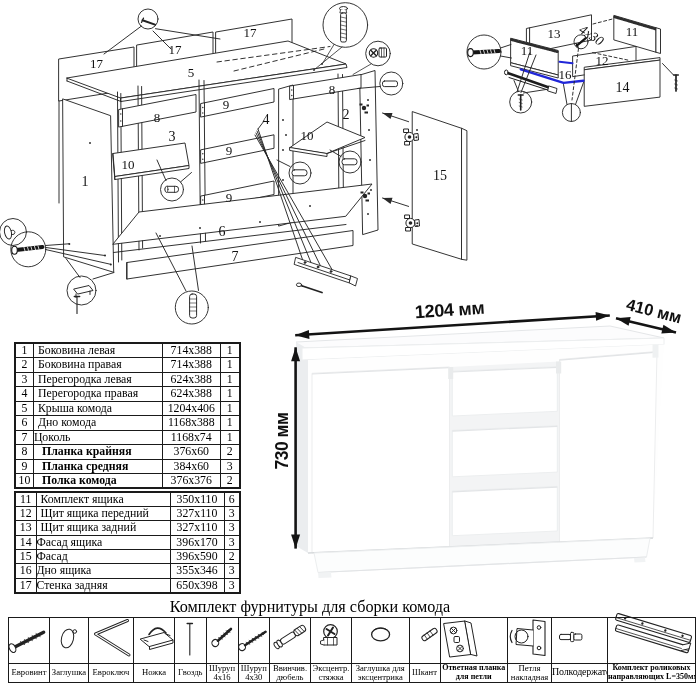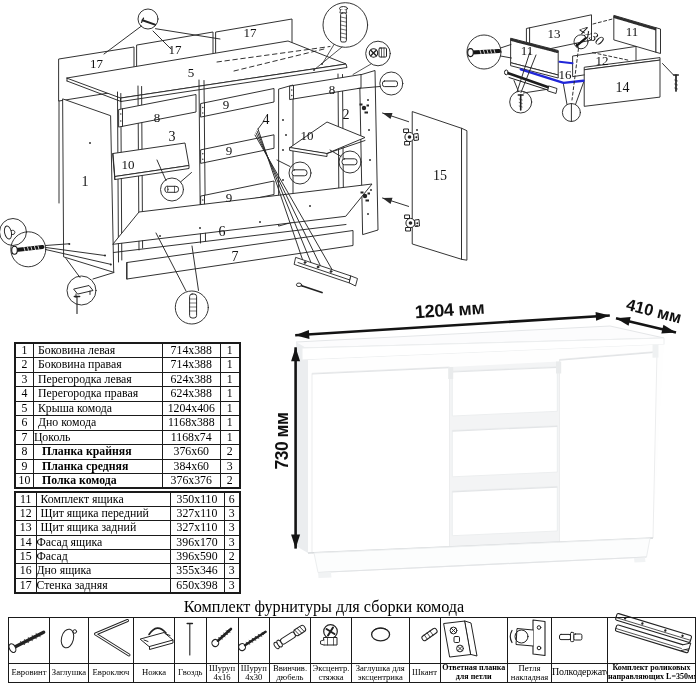--- a/index.html
+++ b/index.html
@@ -4,21 +4,21 @@
 <style>
   html,body{margin:0;padding:0;}
   body{width:700px;height:700px;background:#fff;position:relative;overflow:hidden;
        font-family:"Liberation Serif", serif;}
   #art{position:absolute;left:0;top:0;}
   .tbl{position:absolute;border-collapse:collapse;font-family:"Liberation Serif",serif;
        color:#000;}
   .tbl{table-layout:fixed;}
   .tbl td{border:1px solid #1a1a1a;padding:0;white-space:nowrap;overflow:hidden;line-height:11px;}
   #title{position:absolute;left:0;top:598px;width:620px;text-align:center;
-         font-size:16.2px;color:#000;padding-left:14px;}
+         font-size:16.2px;color:#000;}
   .tbl td.c{text-align:center;}
   .tbl td.cn{text-align:left;}
   .tbl td.n{padding-left:4px;font-family:Liberation Serif, serif;}
   .tbl td.n2{padding-left:8px;font-weight:bold;}
   .tbl td.n3{}
   #pt1 tr{height:14.5px;}
   #pt2 tr{height:14.36px;}
   #pt1,#pt2{border:2px solid #1a1a1a;}
   #hw{border:1.5px solid #1a1a1a;}
   #hw .lbl td{font-size:8.6px;line-height:8.6px;}

